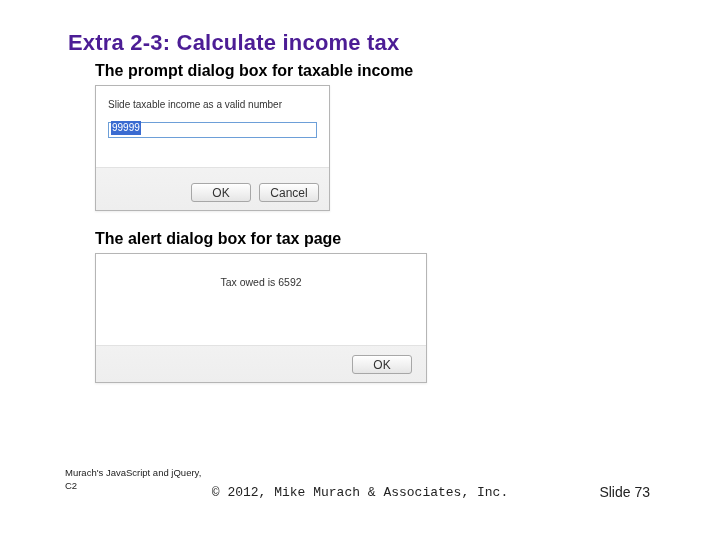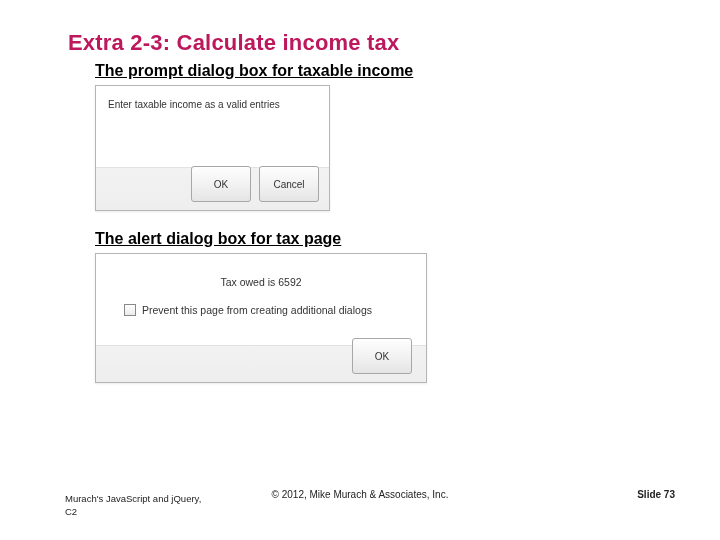--- a/index.html
+++ b/index.html
@@ -5,33 +5,32 @@
   * { box-sizing: border-box; margin: 0; padding: 0; }
   body {
     width: 720px;
     height: 540px;
     background: #fff;
     font-family: Arial, Helvetica, sans-serif;
     position: relative;
     overflow: hidden;
   }
   .slide-title {
-    color: #be185d;
+    color: #4c1d95;
     font-size: 22px;
     font-weight: bold;
     position: absolute;
     left: 68px;
     top: 30px;
     letter-spacing: 0.2px;
   }
   .section-heading {
     color: #000;
     font-size: 16px;
     font-weight: bold;
-    text-decoration: underline;
   }
   .section1 { position: absolute; left: 95px; top: 62px; }
   .section2 { position: absolute; left: 95px; top: 230px; }
 
   
   .prompt-dialog {
     position: absolute;
     left: 95px;
     top: 85px;
     width: 235px;
@@ -76,22 +75,22 @@
   }
   .dialog-buttons {
     position: absolute;
     bottom: 8px;
     right: 10px;
     display: flex;
     gap: 8px;
   }
   .dlg-btn {
     width: 60px;
-    height: 36px;
-    font-size: 10px;
+    height: 19px;
+    font-size: 12px;
     font-family: inherit;
     border: 1px solid #a7a7a7;
     border-radius: 3px;
     background: linear-gradient(to bottom, #fefefe 0%, #f2f2f2 50%, #e5e5e5 100%);
     color: #333;
     cursor: pointer;
     box-shadow: 0 1px 0 rgba(255,255,255,0.6) inset;
   }
 
   
@@ -142,68 +141,68 @@
   .alert-buttons {
     position: absolute;
     bottom: 8px;
     right: 14px;
   }
 
   
   .footer-left {
     position: absolute;
     left: 65px;
-    bottom: 22px;
+    bottom: 48px;
     font-size: 9.5px;
     color: #222;
     line-height: 1.3;
   }
   .footer-center {
     position: absolute;
     left: 50%;
     transform: translateX(-50%);
     bottom: 40px;
-    font-size: 10px;
+    font-size: 13px;
     color: #222;
+    font-family: Liberation Mono, monospace;
   }
   .footer-right {
     position: absolute;
-    right: 45px;
+    right: 70px;
     bottom: 40px;
-    font-size: 10px;
+    font-size: 14px;
     color: #222;
-    font-weight: bold;
   }
 </style>
 </head>
 <body>
 
 <div class="slide-title">Extra 2-3:   Calculate income tax</div>
 
 <div class="section-heading section1">The prompt dialog box for taxable income</div>
 
 <div class="prompt-dialog">
   <div class="prompt-body">
-    <div class="prompt-text">Enter taxable income as a valid entries</div>
+    <div class="prompt-text">Slide taxable income as a valid number</div>
+    <div class="prompt-input-wrap">
+      <input class="prompt-input" type="text" style="">
+      <span class="prompt-input-value">99999</span>
+    </div>
   </div>
   <div class="dialog-buttons">
     <button class="dlg-btn">OK</button>
     <button class="dlg-btn">Cancel</button>
   </div>
 </div>
 
 <div class="section-heading section2">The alert dialog box for tax page</div>
 
 <div class="alert-dialog">
   <div class="alert-body">
     <div class="alert-message">Tax owed is 6592</div>
-    <div class="alert-checkbox-row">
-      <span class="alert-checkbox"></span>
-      <span class="alert-checkbox-label">Prevent this page from creating additional dialogs</span>
-    </div>
   </div>
   <div class="alert-buttons">
     <button class="dlg-btn">OK</button>
   </div>
 </div>
 
 <div class="footer-left">
   <div>Murach's JavaScript and jQuery,</div>
   <div>C2</div>
 </div>

